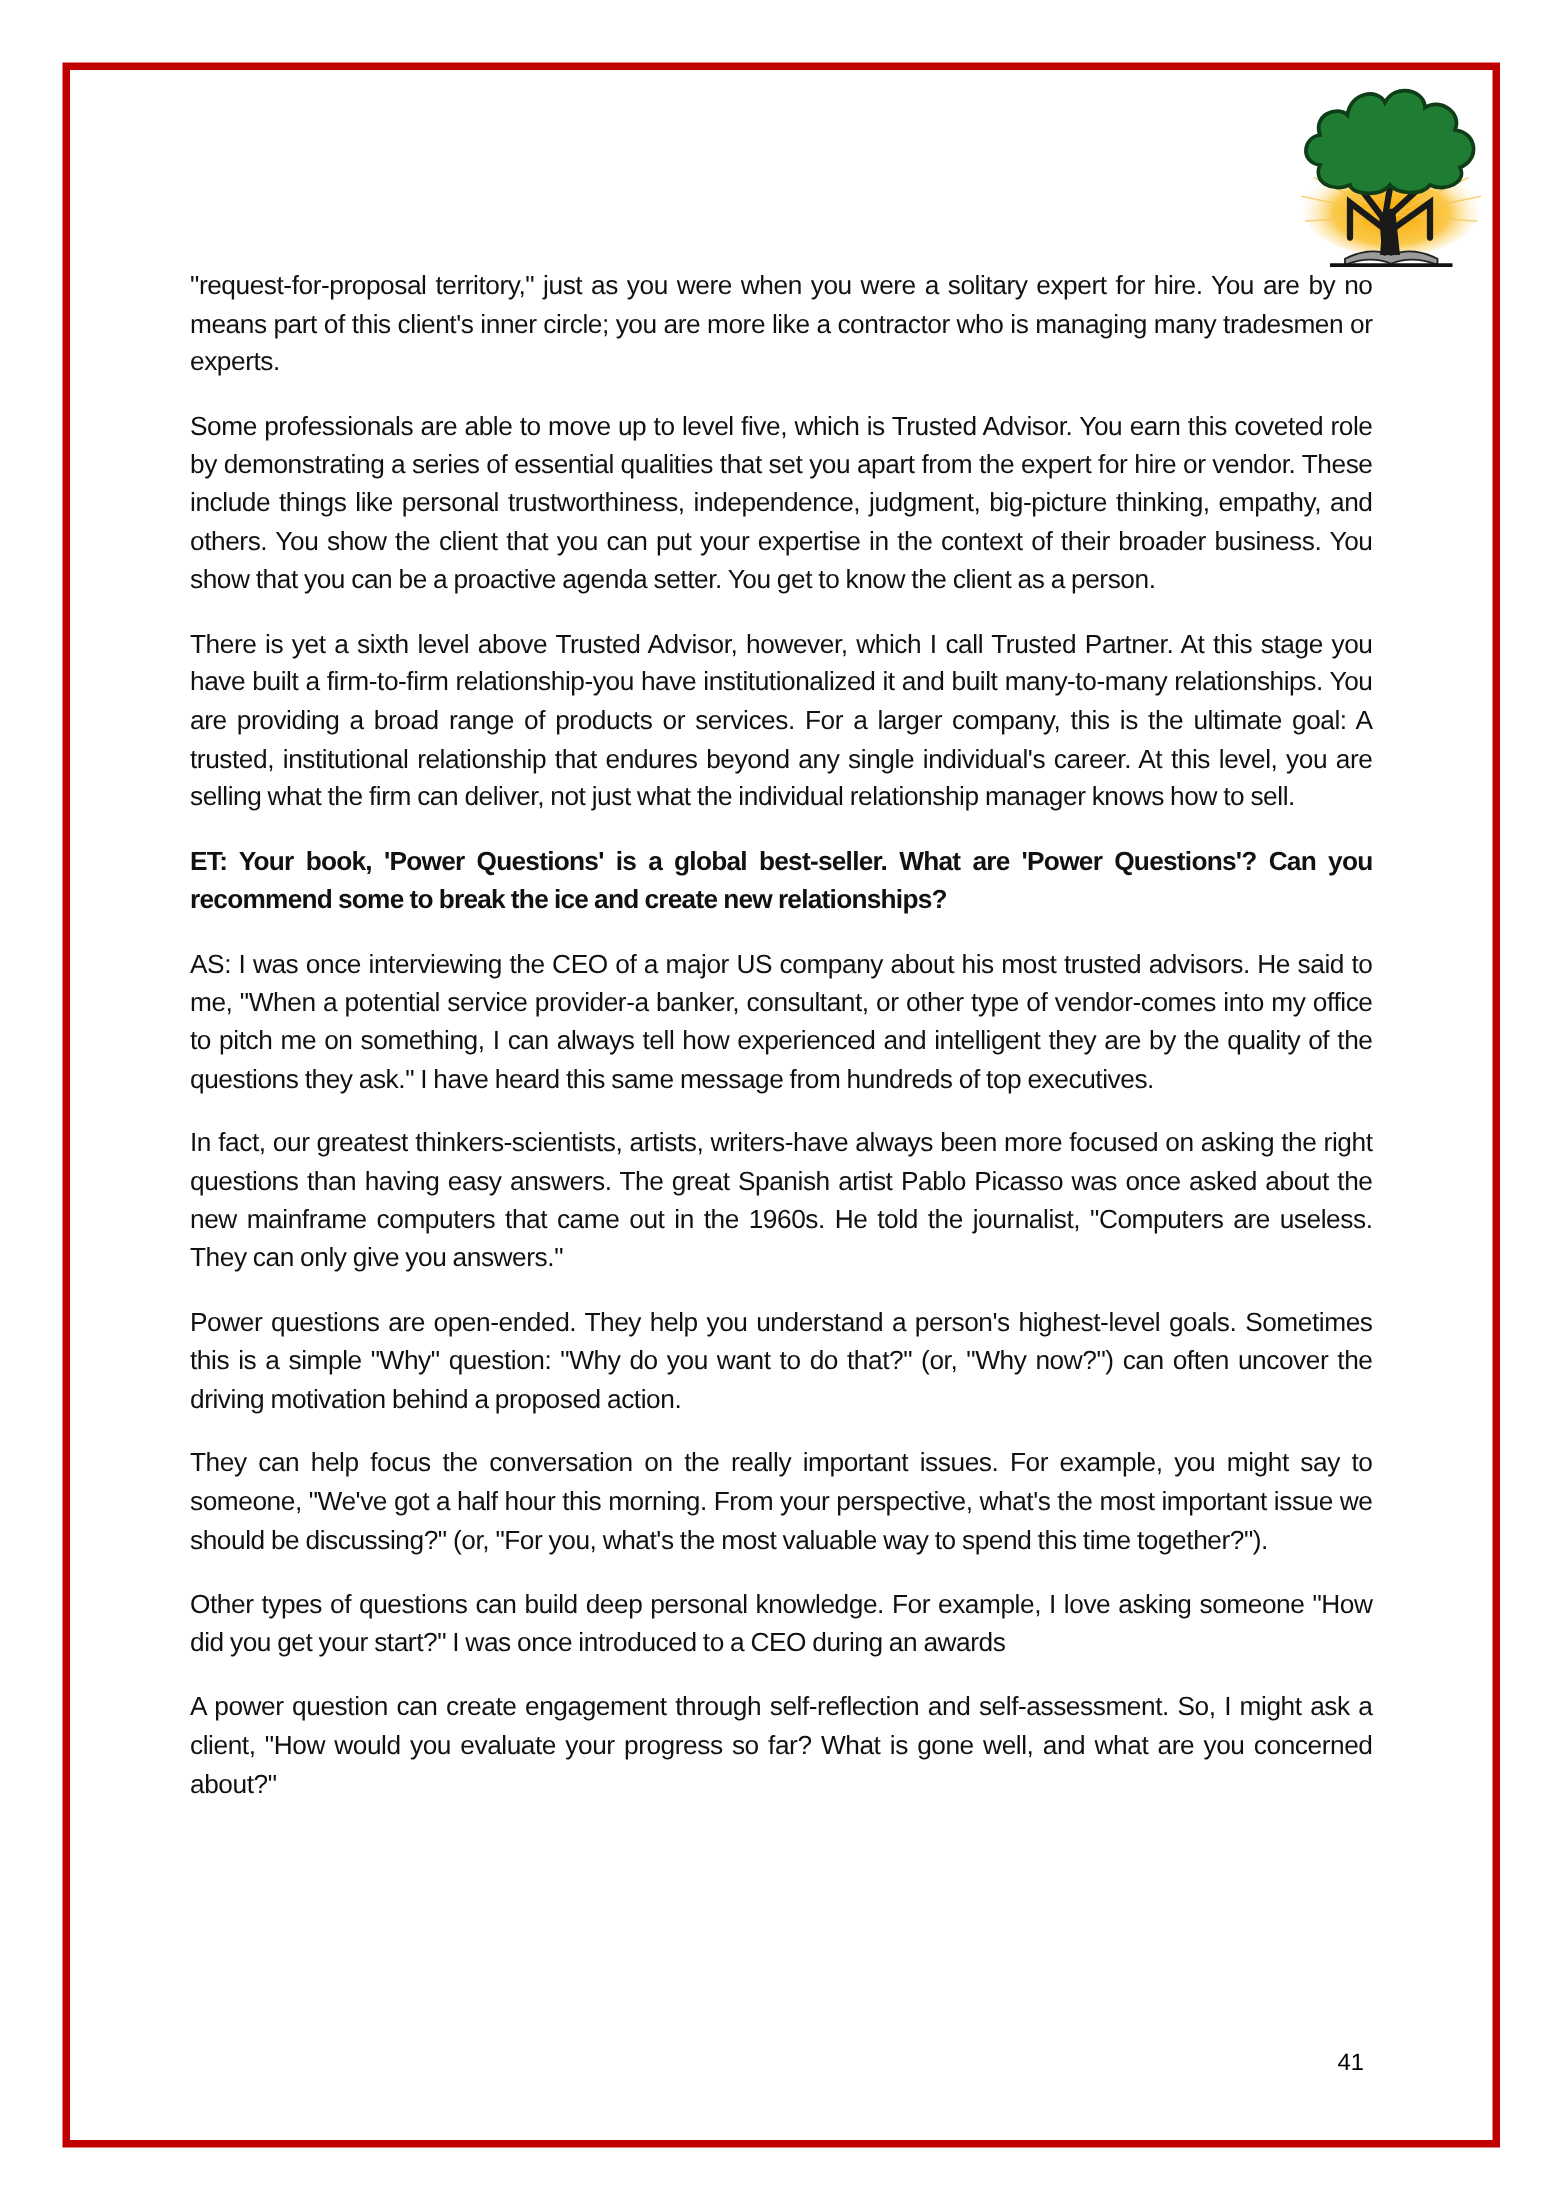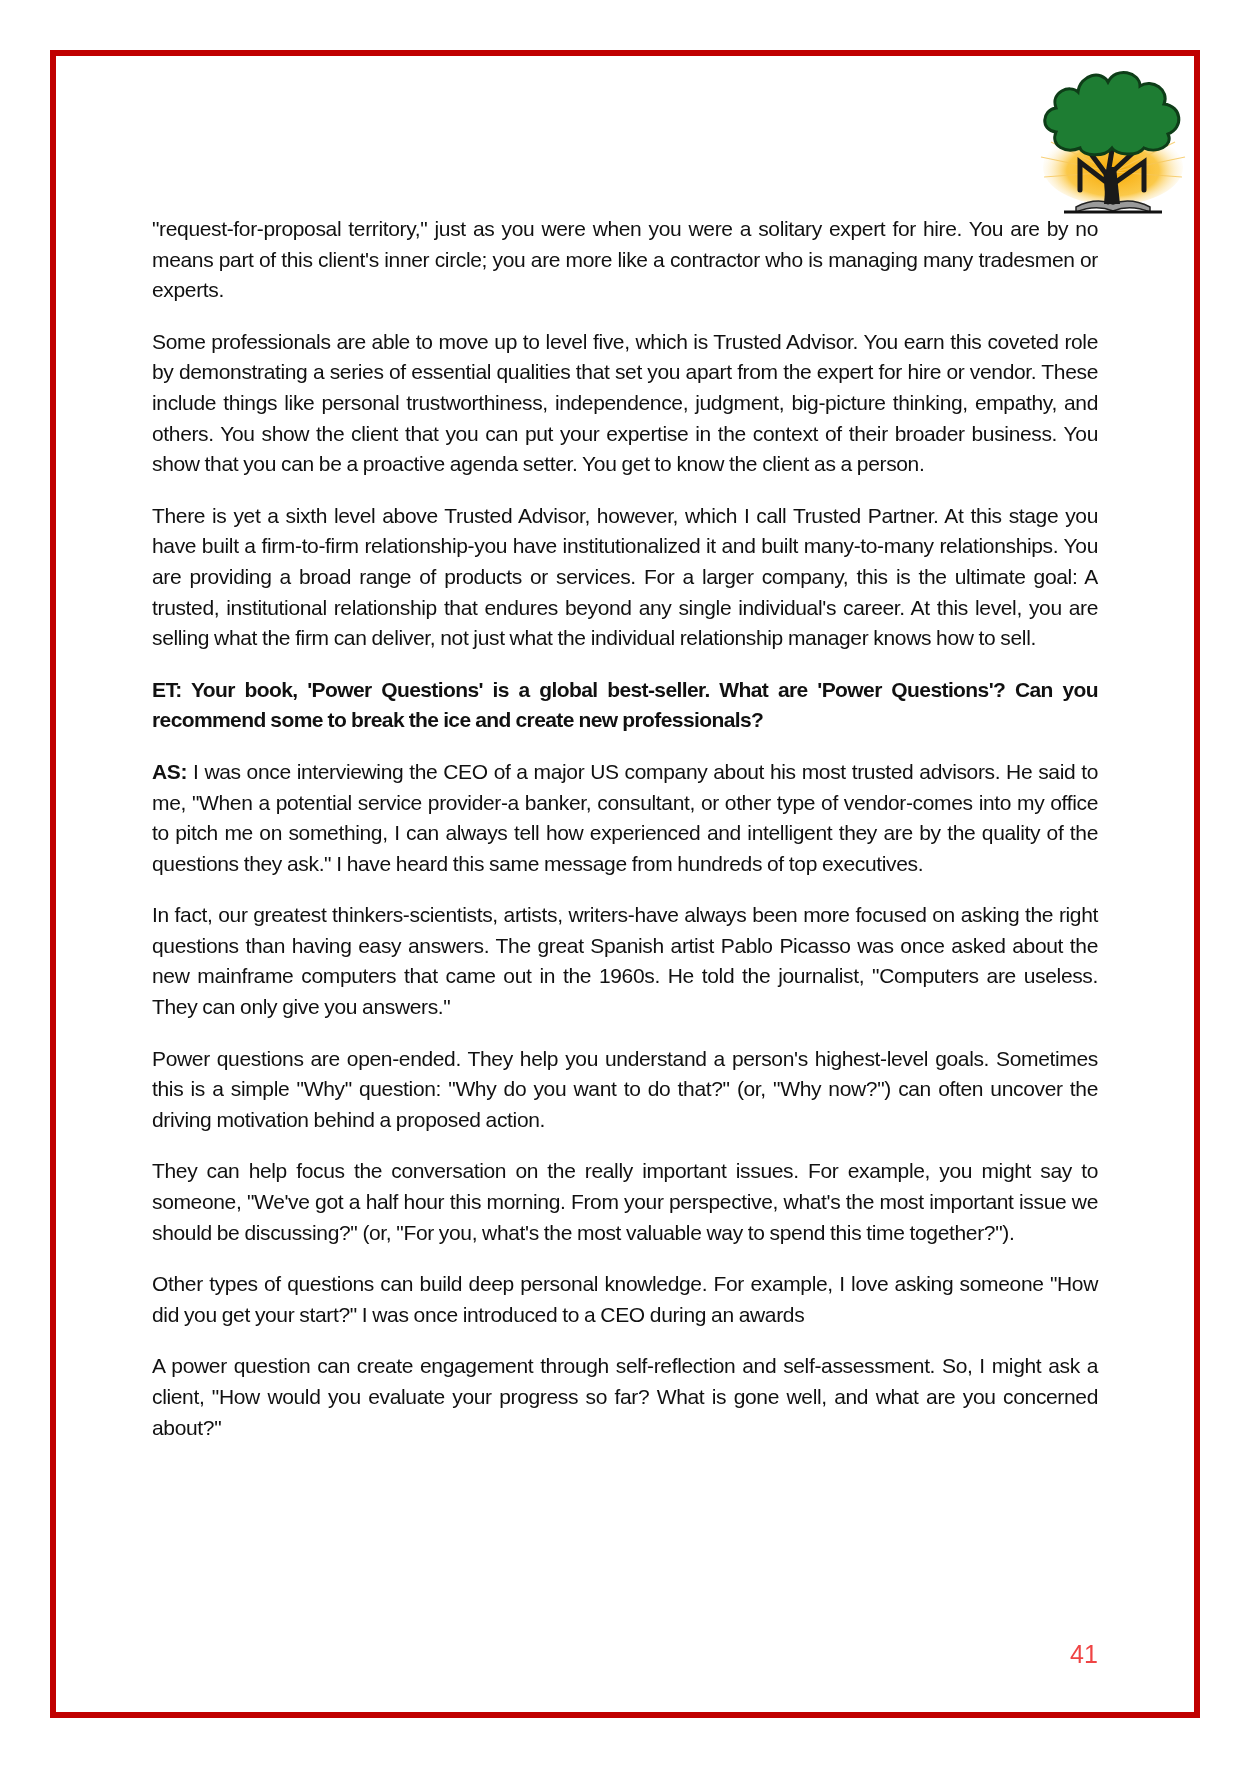--- a/index.html
+++ b/index.html
@@ -12,24 +12,24 @@
   }
   .logo { position: absolute; left: 1036px; top: 62px; width: 154px; height: 152px; }
   .content {
     position: absolute; left: 152px; top: 214px; width: 946px;
     font-family: "Liberation Sans", sans-serif;
     font-size: 21px; line-height: 30.6px; color: #111111;
     text-align: justify; letter-spacing: -0.35px; word-spacing: -0.5px;
   }
   .content p { margin: 0 0 21px 0; }
   .content p.q { font-weight: bold; letter-spacing: -0.6px; }
-  .content b { font-weight: bold; }
+  .content b { font-weight: normal; }
   .page-number {
     position: absolute; left: 1070px; top: 1640px; width: 40px;
-    font-family: "Liberation Sans", sans-serif; font-size: 25px; color: #ef4444;
+    font-family: "Liberation Sans", sans-serif; font-size: 19px; color: #000000;
     text-align: left;
   }
 </style>
 </head>
 <body>
 
 <div class="frame"></div>
 
 <svg class="logo" viewBox="0 0 154 152" xmlns="http://www.w3.org/2000/svg">
   <defs>
@@ -52,21 +52,21 @@
   <path d="M28 150 L126 150" stroke="#111" stroke-width="3"></path>
   <path d="M72 140 L70 112 L52 88 M72 112 L76 88 M74 112 L100 88 M70 120 L44 100 L44 128 M80 120 L108 100 L108 128" stroke="#1a1a1a" stroke-width="5" fill="none" stroke-linecap="round"></path>
   <path d="M68 142 L71 105 L80 105 L84 142 Z" fill="#1a1a1a"></path>
   <path d="M20 70 C4 68 6 48 20 46 C14 30 34 22 42 30 C44 12 66 8 72 20 C80 4 104 10 104 24 C116 16 134 28 128 42 C146 44 148 66 132 72 C138 84 120 92 108 86 C100 96 80 92 76 86 C68 96 46 94 44 86 C30 92 14 84 20 70 Z" fill="#1e7d33" stroke="#0e3d18" stroke-width="3"></path>
 </svg>
 
 <div class="content">
   <p>"request-for-proposal territory," just as you were when you were a solitary expert for hire. You are by no means part of this client's inner circle; you are more like a contractor who is managing many tradesmen or experts.</p>
   <p>Some professionals are able to move up to level five, which is Trusted Advisor. You earn this coveted role by demonstrating a series of essential qualities that set you apart from the expert for hire or vendor. These include things like personal trustworthiness, independence, judgment, big-picture thinking, empathy, and others. You show the client that you can put your expertise in the context of their broader business. You show that you can be a proactive agenda setter. You get to know the client as a person.</p>
   <p>There is yet a sixth level above Trusted Advisor, however, which I call Trusted Partner. At this stage you have built a firm-to-firm relationship-you have institutionalized it and built many-to-many relationships. You are providing a broad range of products or services. For a larger company, this is the ultimate goal: A trusted, institutional relationship that endures beyond any single individual's career. At this level, you are selling what the firm can deliver, not just what the individual relationship manager knows how to sell.</p>
-  <p class="q">ET:  Your book, 'Power Questions' is a global best-seller. What are 'Power Questions'? Can you recommend some to break the ice and create new professionals?</p>
+  <p class="q">ET:  Your book, 'Power Questions' is a global best-seller. What are 'Power Questions'? Can you recommend some to break the ice and create new relationships?</p>
   <p><b>AS:</b><span> I was once interviewing the CEO of a major US company about his most trusted advisors. He said to me, "When a potential service provider-a banker, consultant, or other type of vendor-comes into my office to pitch me on something, I can always tell how experienced and intelligent they are by the quality of the questions they ask." I have heard this same message from hundreds of top executives.</span></p>
   <p>In fact, our greatest thinkers-scientists, artists, writers-have always been more focused on asking the right questions than having easy answers. The great Spanish artist Pablo Picasso was once asked about the new mainframe computers that came out in the 1960s. He told the journalist, "Computers are useless. They can only give you answers."</p>
   <p>Power questions are open-ended. They help you understand a person's highest-level goals. Sometimes this is a simple "Why" question: "Why do you want to do that?" (or, "Why now?") can often uncover the driving motivation behind a proposed action.</p>
   <p>They can help focus the conversation on the really important issues. For example, you might say to someone, "We've got a half hour this morning. From your perspective, what's the most important issue we should be discussing?" (or, "For you, what's the most valuable way to spend this time together?").</p>
   <p>Other types of questions can build deep personal knowledge. For example, I love asking someone "How did you get your start?" I was once introduced to a CEO during an awards</p>
   <p>A power question can create engagement through self-reflection and self-assessment. So, I might ask a client, "How would you evaluate your progress so far? What is gone well, and what are you concerned about?"</p>
 </div>
 
 <div class="page-number">41</div>
 

